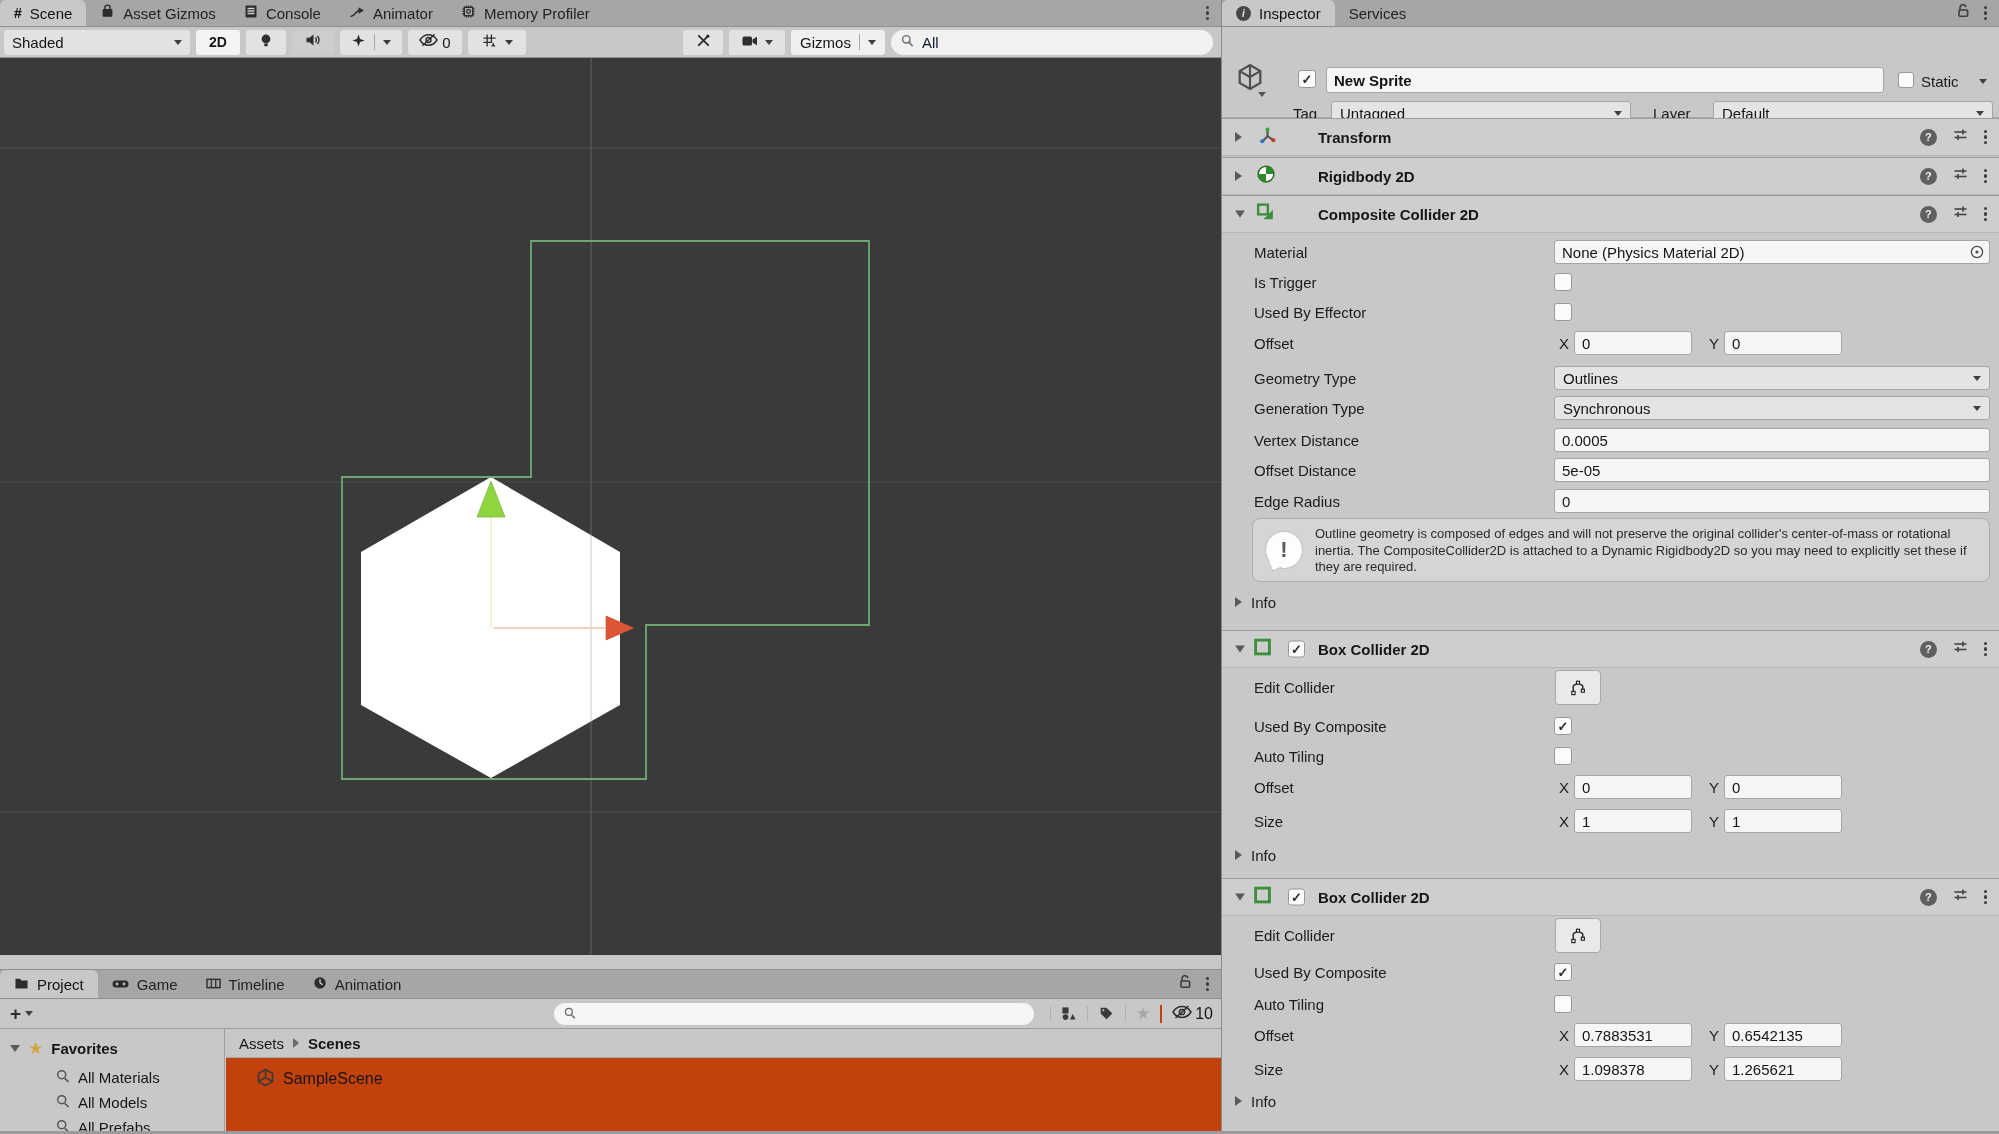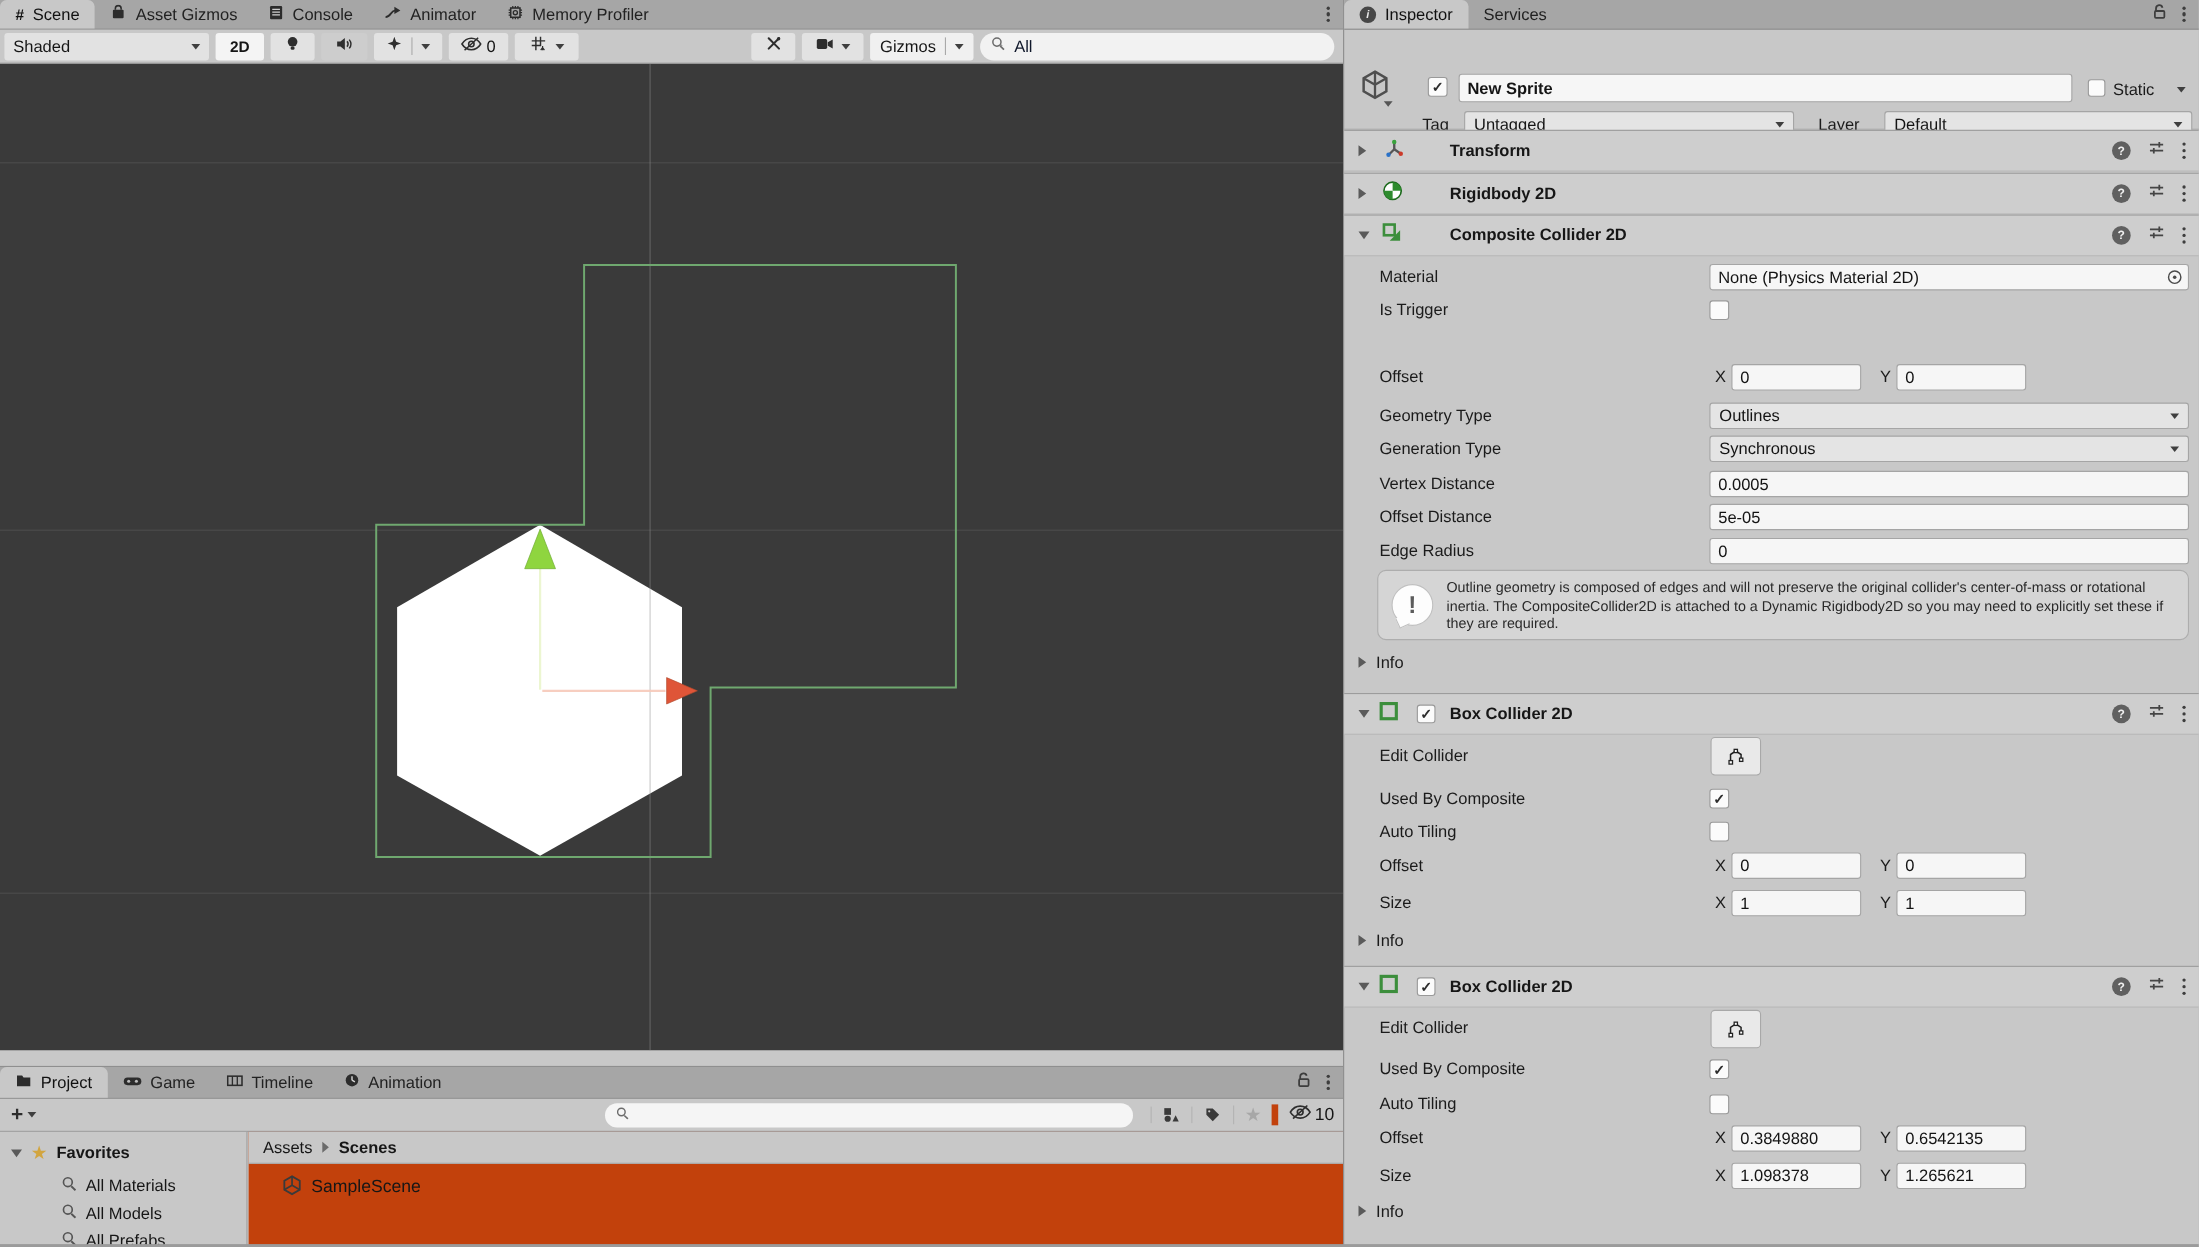--- a/index.html
+++ b/index.html
@@ -271,21 +271,21 @@
       </div>
       <div style="width:38px;display:flex;justify-content:center;border-left:1px solid #b2b2b2;">
         <svg width="15" height="15" viewBox="0 0 16 16">
             <path d="M1.8 8V1.8H8L14.2 8 8 14.2Z" fill="#3a3a3a"></path>
             <circle cx="4.6" cy="4.6" r="1.1" fill="#c8c8c8"></circle>
           </svg>
       </div>
       <div style="width:35px;display:flex;justify-content:center;border-left:1px solid #b2b2b2;">
         <span style="color:#a7a7a7;font-size:17px;line-height:1;">★</span>
       </div>
-      <div style="display:flex;align-items:center;gap:3px;border-left:6px solid #c2410c;padding:0 8px 0 10px;">
+      <div style="display:flex;align-items:center;gap:3px;border-left:2px solid #c2410c;padding:0 8px 0 10px;">
         <span><svg width="20" height="14" viewBox="0 0 20 14">
               <path d="M1 7c2.5-4 6-5.5 9-5.5S16.5 3 19 7c-2.5 4-6 5.5-9 5.5S3.5 11 1 7Z" fill="none" stroke="#2e2e2e" stroke-width="1.5"></path>
               <circle cx="10" cy="7" r="2.6" fill="none" stroke="#2e2e2e" stroke-width="1.5"></circle>
               <line x1="3.5" y1="13" x2="16.5" y2="1" stroke="#2e2e2e" stroke-width="1.5"></line>
             </svg></span>
         <span style="font-size:16px;">10</span>
       </div>
     </div>
 
     <div class="abs" style="left:0;top:59px;width:1221px;height:120px;">
@@ -482,20 +482,24 @@
         <span class="abs" style="right:4px;top:3px;"><svg width="16" height="16" viewBox="0 0 16 16">
               <circle cx="8" cy="8" r="5.6" fill="none" stroke="#4a4a4a" stroke-width="1.3"></circle>
               <circle cx="8" cy="8" r="1.6" fill="#4a4a4a"></circle>
             </svg></span>
       </div>
     </div>
     <div class="irow" style="top:267px;height:30px;">
       <span class="ilabel">Is Trigger</span>
       <span class="cb vcb"></span>
     </div>
+    <div class="irow" style="top:297px;height:30px;">
+      <span class="ilabel">Used By Effector</span>
+      <span class="cb vcb"></span>
+    </div>
     <div class="irow xy" style="top:328px;height:30px;">
       <span class="ilabel">Offset</span>
       <span class="axlabel" style="left:337px;">X</span>
       <div class="tf xsm" style="left:352px;">
           <span>0</span>
         </div>
       <span class="axlabel" style="left:487px;">Y</span>
       <div class="tf xsm" style="left:502px;">
           <span>0</span>
         </div>
@@ -659,21 +663,21 @@
       <span class="cb vcb">✓</span>
     </div>
     <div class="irow" style="top:990px;height:28px;">
       <span class="ilabel">Auto Tiling</span>
       <span class="cb vcb"></span>
     </div>
     <div class="irow xy" style="top:1020px;height:30px;">
       <span class="ilabel">Offset</span>
       <span class="axlabel" style="left:337px;">X</span>
       <div class="tf xsm" style="left:352px;">
-          <span>0.3849880</span>
+          <span>0.7883531</span>
         </div>
       <span class="axlabel" style="left:487px;">Y</span>
       <div class="tf xsm" style="left:502px;">
           <span>0.6542135</span>
         </div>
     </div>
     <div class="irow xy" style="top:1054px;height:30px;">
       <span class="ilabel">Size</span>
       <span class="axlabel" style="left:337px;">X</span>
       <div class="tf xsm" style="left:352px;">

